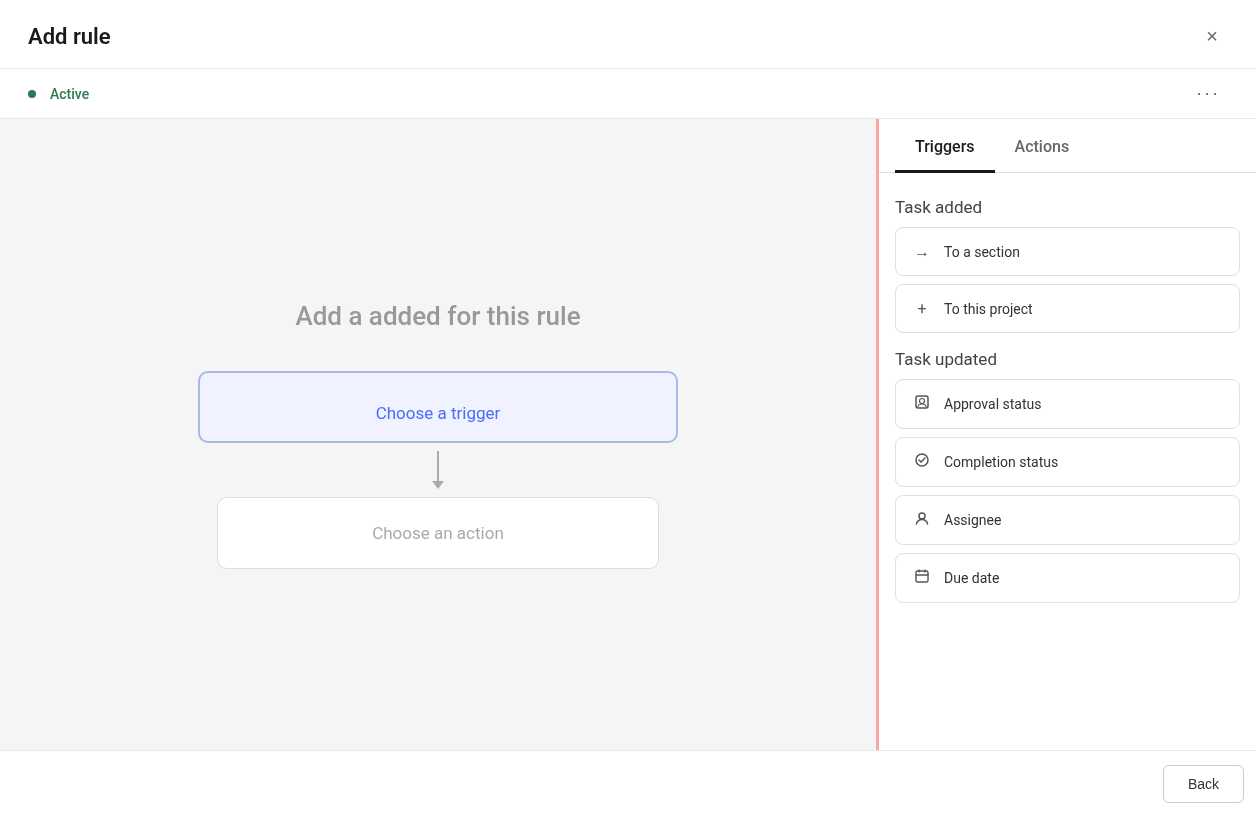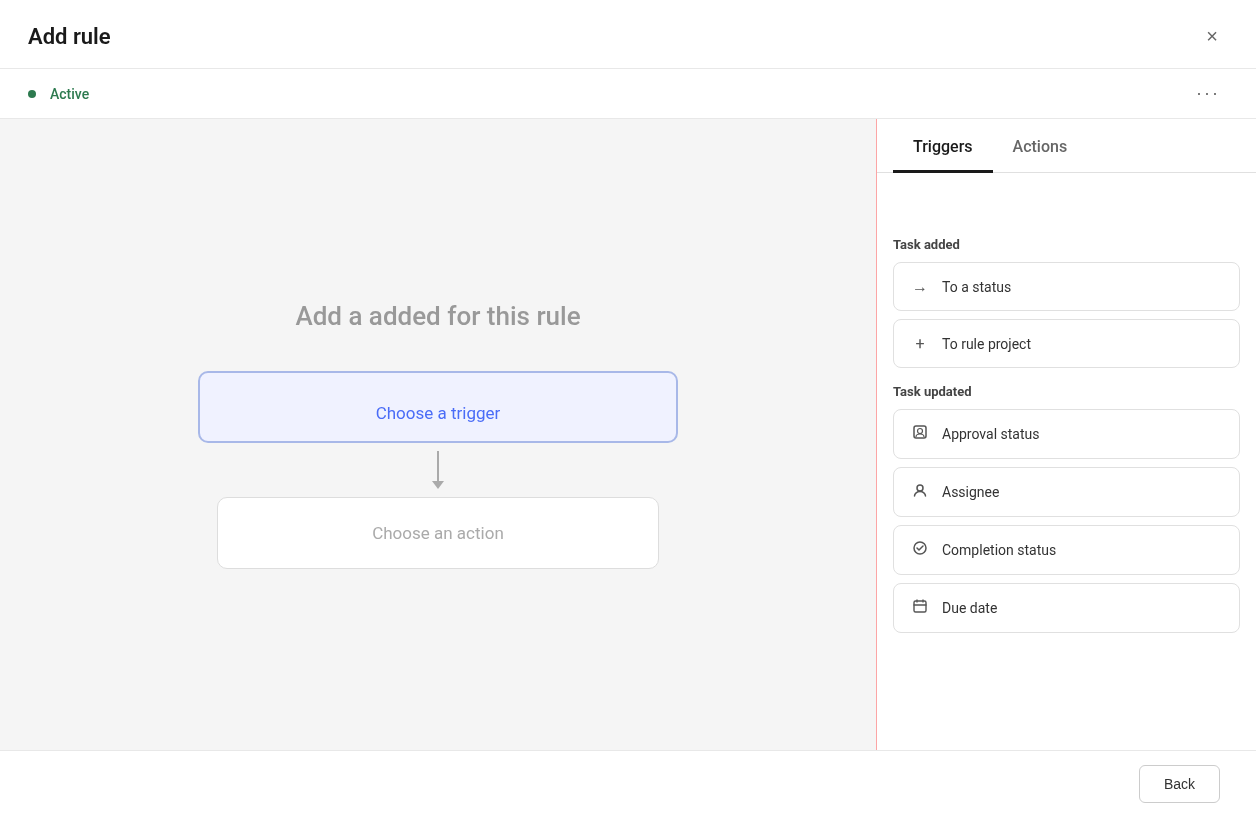--- a/index.html
+++ b/index.html
@@ -165,25 +165,24 @@
 
     .action-box-text {
       font-size: 17px;
       color: #aaa;
       font-weight: 400;
     }
 
     .right-panel {
       width: 380px;
       background: #fff;
-      border-left: 1px solid #fca5a5;
+      border-left: 3px solid #fca5a5;
       display: flex;
       flex-direction: column;
       overflow: hidden;
-      gap: 40px;
     }
 
     .panel-tabs {
       display: flex;
       border-bottom: 1px solid #e0e0e0;
       padding: 0 16px;
     }
 
     .panel-tab {
       padding: 18px 20px 14px 20px;
@@ -211,22 +210,22 @@
     }
     .panel-content::-webkit-scrollbar-track {
       background: #f0f0f0;
     }
     .panel-content::-webkit-scrollbar-thumb {
       background: #c0c0c0;
       border-radius: 4px;
     }
 
     .section-label {
-      font-size: 13px;
-      font-weight: 700;
+      font-size: 17px;
+      font-weight: 400;
       color: #444;
       margin-bottom: 10px;
       margin-top: 4px;
     }
 
     .panel-item {
       display: flex;
       align-items: center;
       gap: 12px;
       padding: 14px 16px;
@@ -248,21 +247,21 @@
     }
 
     .panel-section {
       margin-bottom: 16px;
     }
 
     .modal-footer {
       display: flex;
       align-items: center;
       justify-content: flex-end;
-      padding: 14px 36px;
+      padding: 14px 12px;
       border-top: 1px solid #e8e8e8;
       gap: 1px;
       background: #fff;
     }
 
     .btn-back {
       padding: 10px 24px;
       border: 1px solid #ccc;
       border-radius: 6px;
       background: #fff;
@@ -330,61 +329,61 @@
         <div class="panel-tab">Actions</div>
       </div>
 
       <div class="panel-content">
 
         <div class="panel-section">
           <div class="section-label">Task added</div>
 
           <div class="panel-item">
             <span class="panel-item-icon">→</span>
-            <span>To a status</span>
+            <span>To a section</span>
           </div>
 
           <div class="panel-item">
             <span class="panel-item-icon">+</span>
-            <span>To rule project</span>
+            <span>To this project</span>
           </div>
         </div>
 
         <div class="panel-section">
           <div class="section-label">Task updated</div>
 
           <div class="panel-item">
             <span class="panel-item-icon">
               <svg width="16" height="16" viewBox="0 0 16 16" fill="none" xmlns="http://www.w3.org/2000/svg">
                 <rect x="2" y="2" width="12" height="12" rx="2" stroke="#555" stroke-width="1.5" fill="none"></rect>
                 <circle cx="8" cy="7" r="2.5" stroke="#555" stroke-width="1.2" fill="none"></circle>
                 <path d="M4 13c0-2 1.8-3 4-3s4 1 4 3" stroke="#555" stroke-width="1.2" fill="none"></path>
               </svg>
             </span>
             <span>Approval status</span>
           </div>
 
           <div class="panel-item">
             <span class="panel-item-icon">
               <svg width="16" height="16" viewBox="0 0 16 16" fill="none" xmlns="http://www.w3.org/2000/svg">
+                <circle cx="8" cy="8" r="6" stroke="#555" stroke-width="1.5" fill="none"></circle>
+                <path d="M5 8l2 2 4-4" stroke="#555" stroke-width="1.5" stroke-linecap="round" stroke-linejoin="round"></path>
+              </svg>
+            </span>
+            <span>Completion status</span>
+          </div>
+
+          <div class="panel-item">
+            <span class="panel-item-icon">
+              <svg width="16" height="16" viewBox="0 0 16 16" fill="none" xmlns="http://www.w3.org/2000/svg">
                 <circle cx="8" cy="6" r="3" stroke="#555" stroke-width="1.5" fill="none"></circle>
                 <path d="M2.5 14c0-2.5 2.5-4.5 5.5-4.5s5.5 2 5.5 4.5" stroke="#555" stroke-width="1.5" fill="none" stroke-linecap="round"></path>
               </svg>
             </span>
             <span>Assignee</span>
-          </div>
-
-          <div class="panel-item">
-            <span class="panel-item-icon">
-              <svg width="16" height="16" viewBox="0 0 16 16" fill="none" xmlns="http://www.w3.org/2000/svg">
-                <circle cx="8" cy="8" r="6" stroke="#555" stroke-width="1.5" fill="none"></circle>
-                <path d="M5 8l2 2 4-4" stroke="#555" stroke-width="1.5" stroke-linecap="round" stroke-linejoin="round"></path>
-              </svg>
-            </span>
-            <span>Completion status</span>
           </div>
 
           <div class="panel-item">
             <span class="panel-item-icon">
               <svg width="16" height="16" viewBox="0 0 16 16" fill="none" xmlns="http://www.w3.org/2000/svg">
                 <rect x="2" y="3" width="12" height="11" rx="1.5" stroke="#555" stroke-width="1.4" fill="none"></rect>
                 <path d="M5 2v2M11 2v2M2 7h12" stroke="#555" stroke-width="1.3" stroke-linecap="round"></path>
               </svg>
             </span>
             <span>Due date</span>

